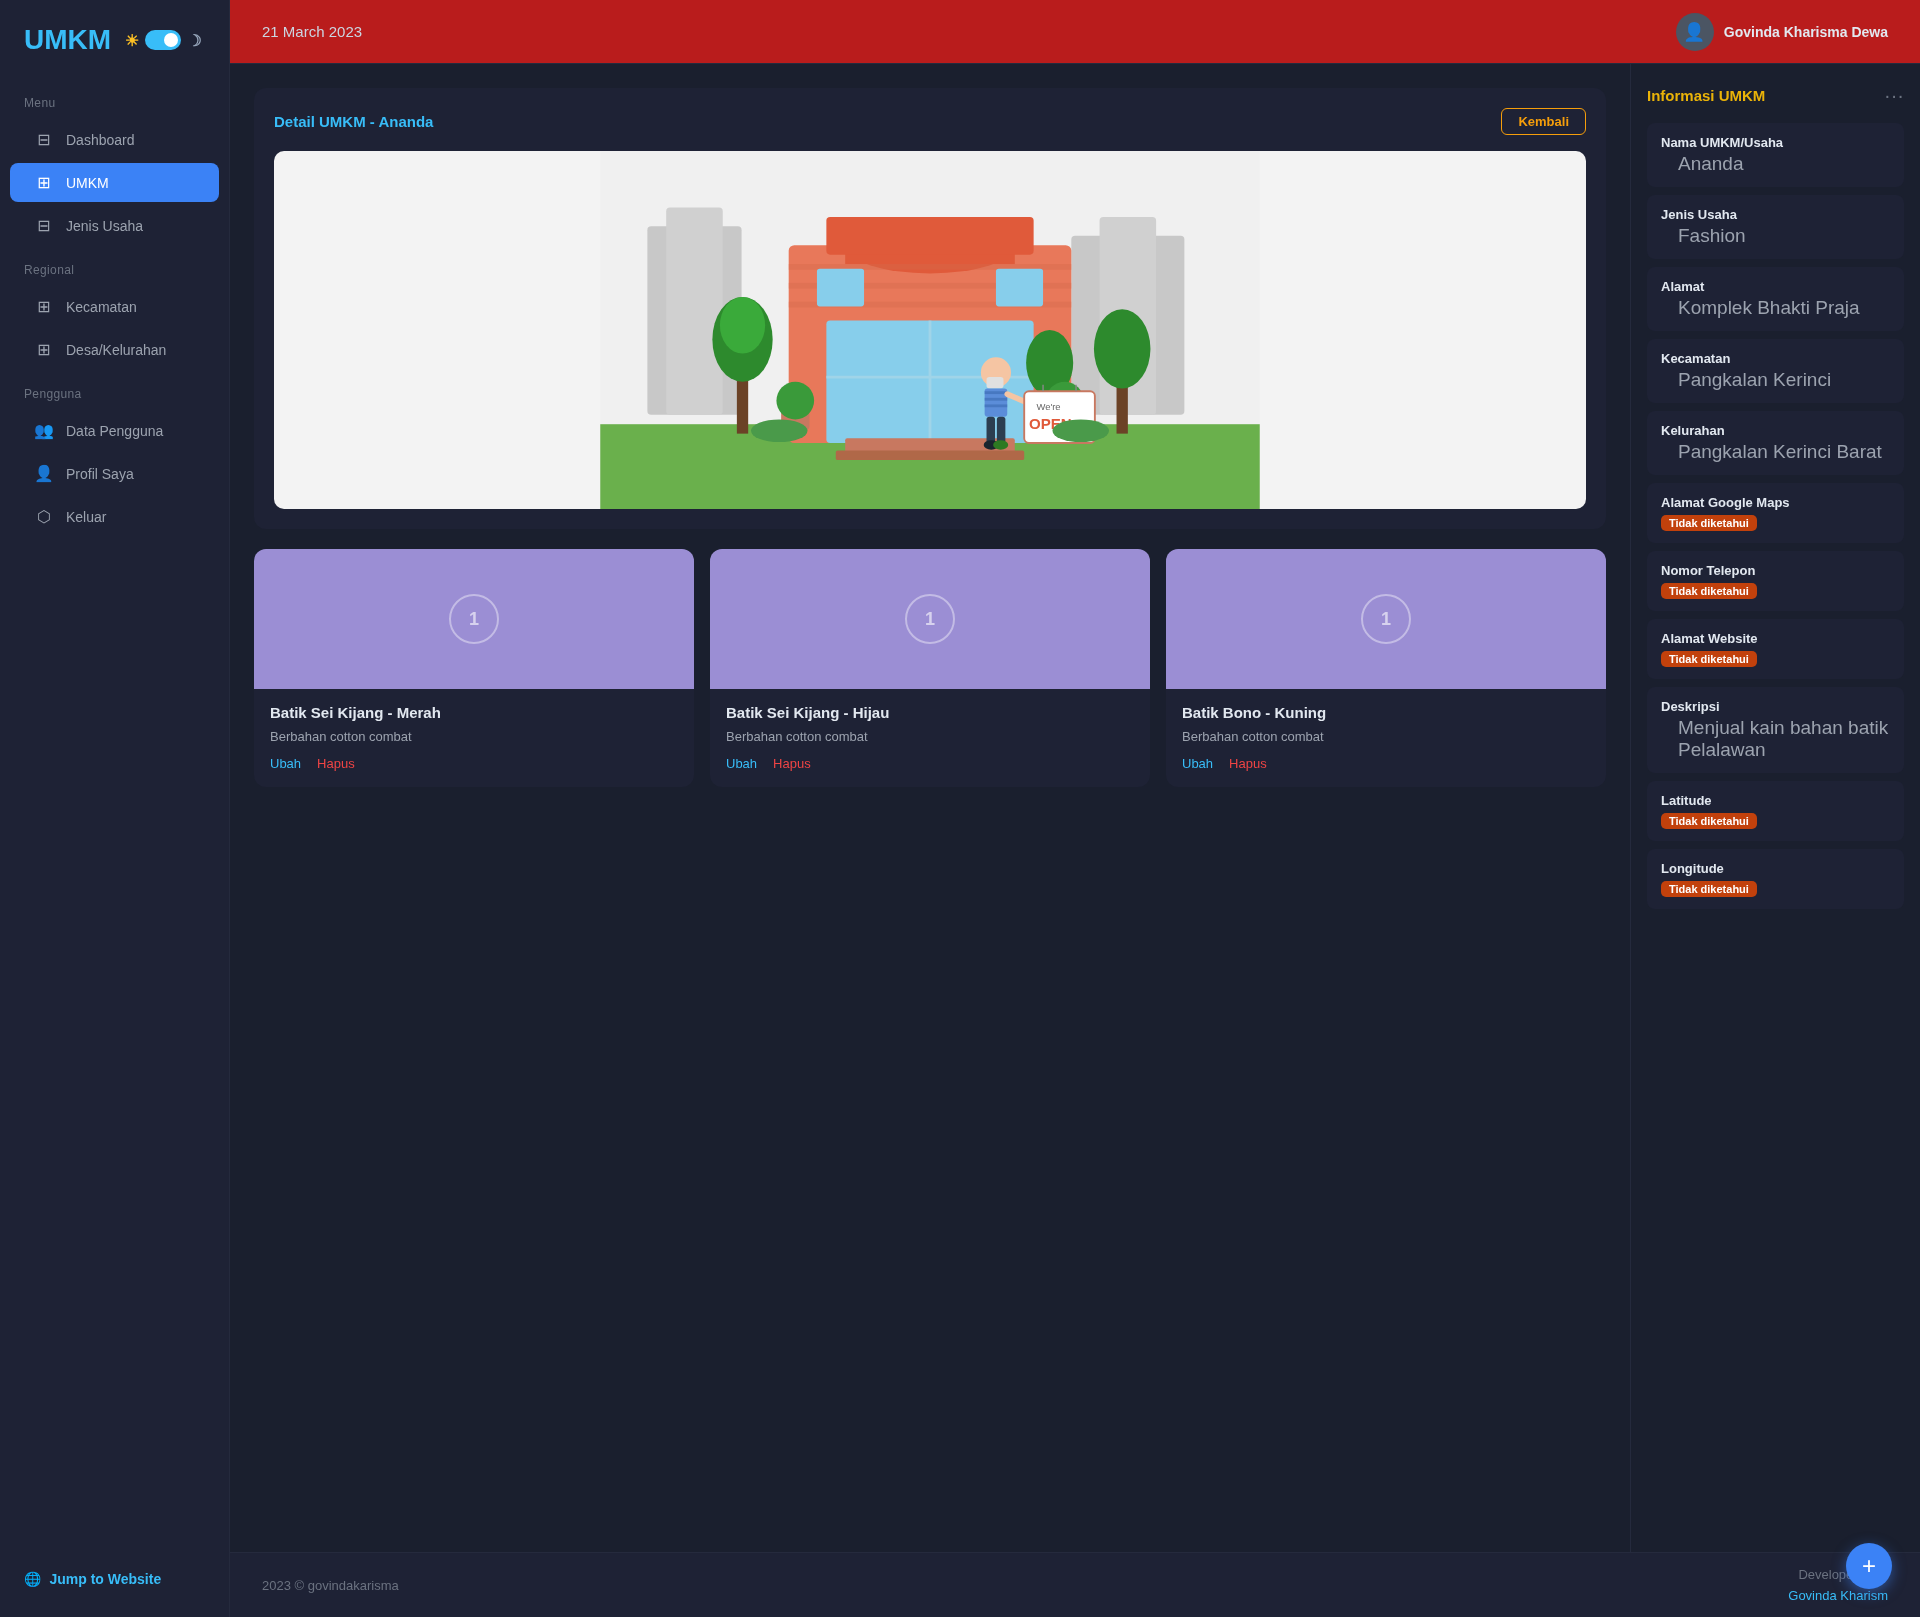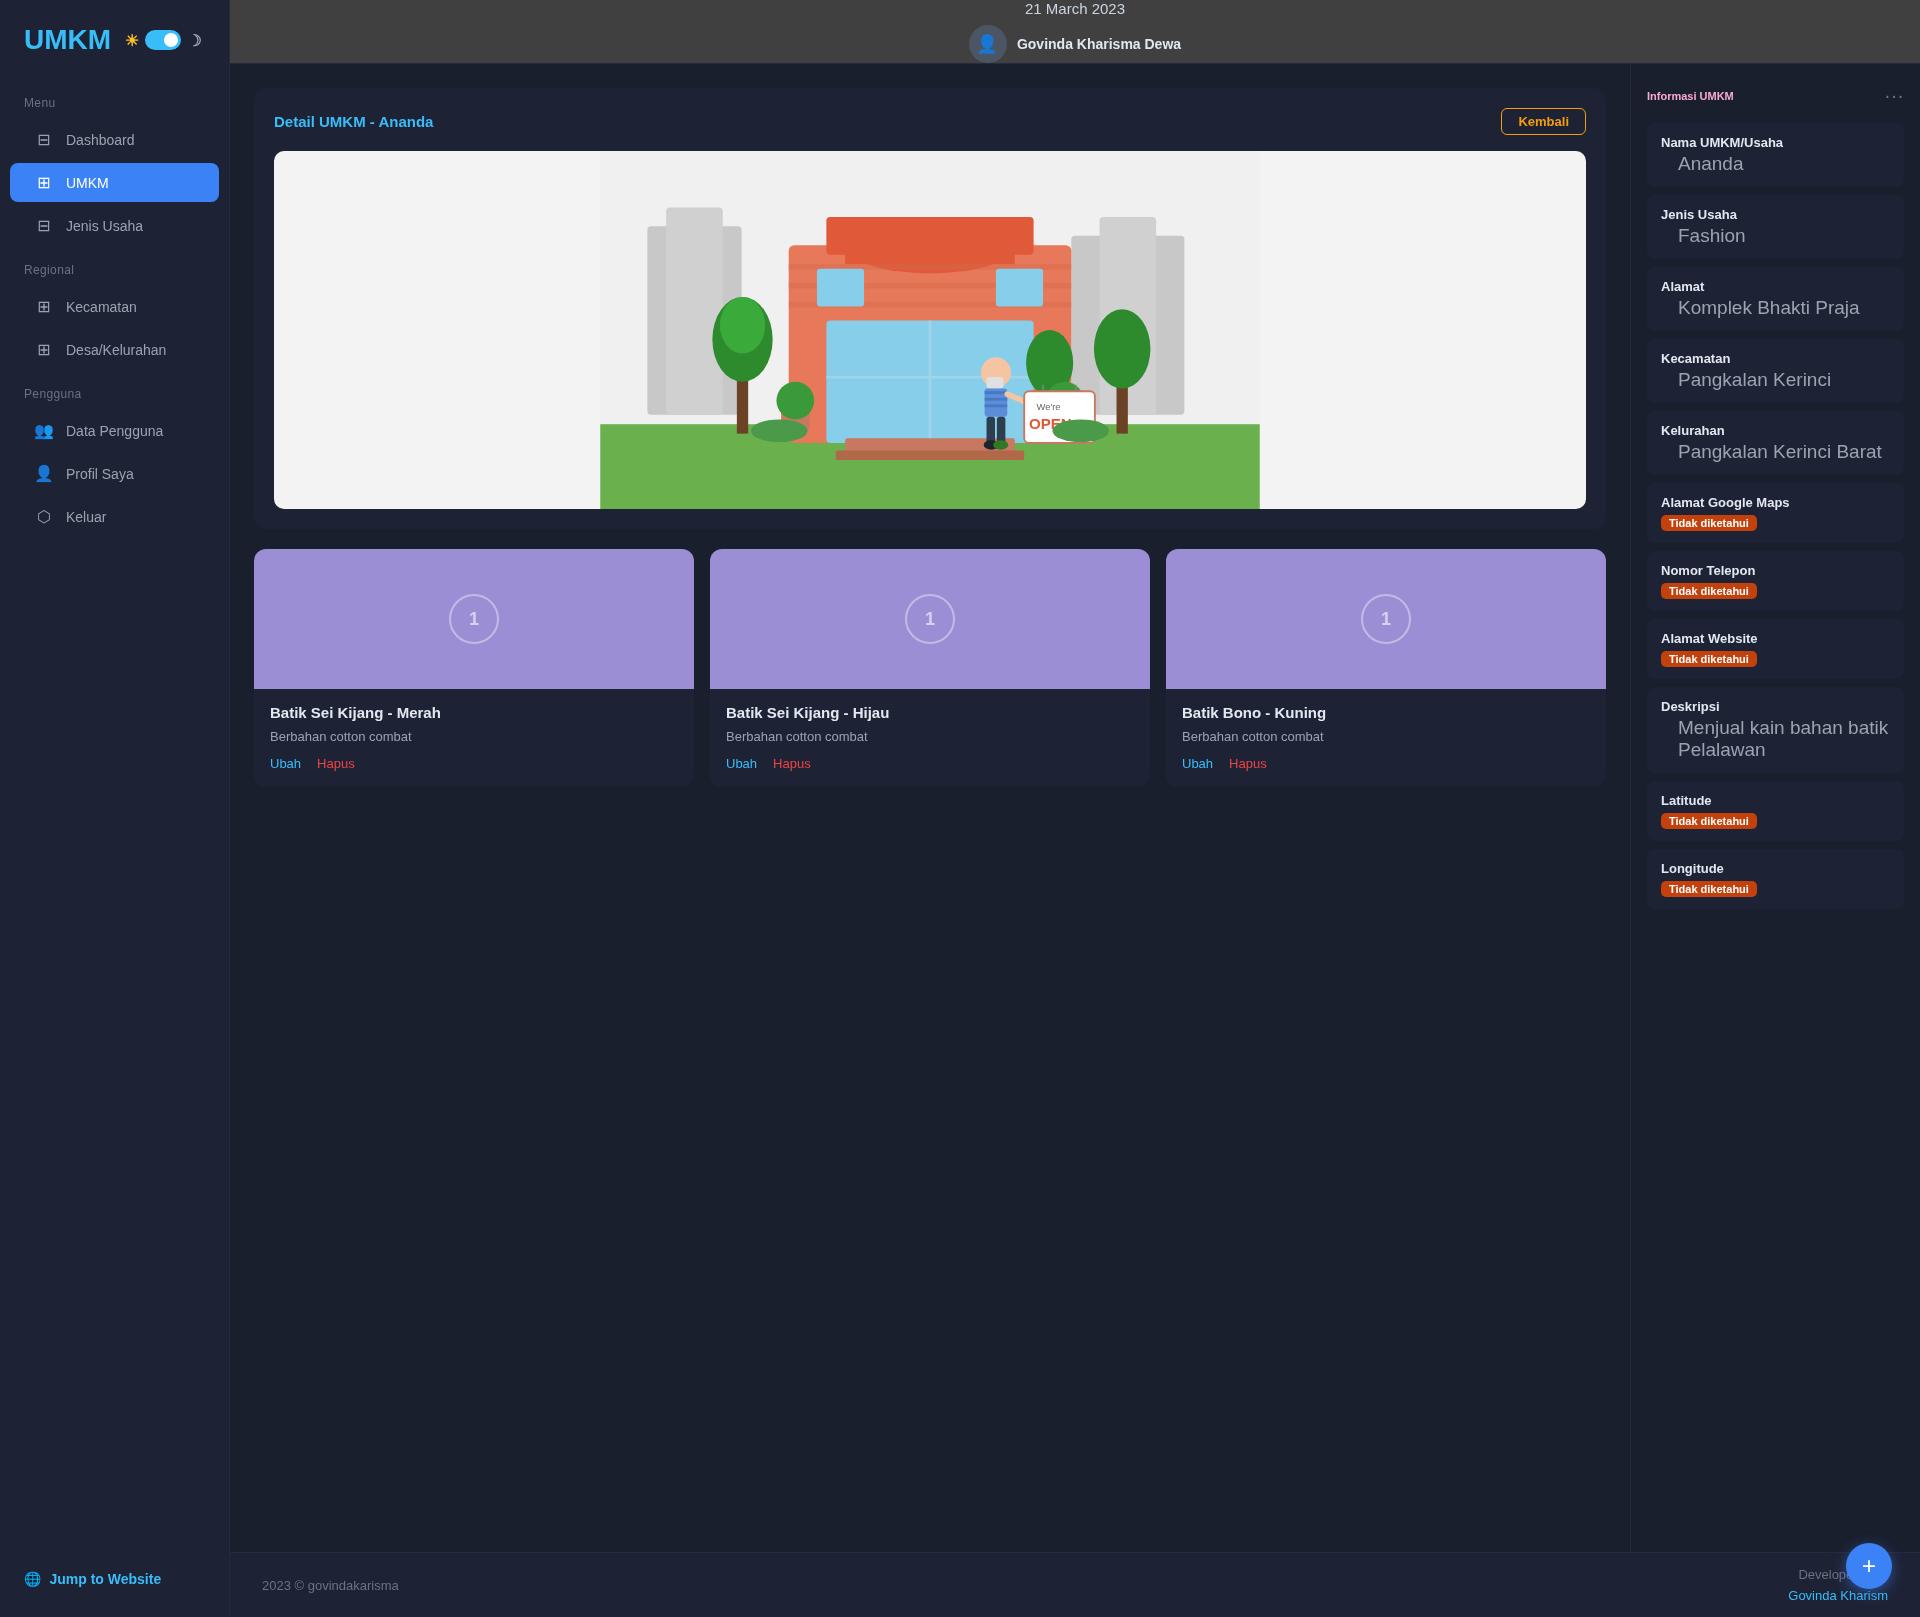--- a/index.html
+++ b/index.html
@@ -106,28 +106,27 @@
     
     .main {
       flex: 1;
       display: flex;
       flex-direction: column;
       overflow: hidden;
     }
 
     
     .topbar {
-      background: #404040;
+      background: #b91c1c;
       display: flex;
       align-items: center;
       justify-content: space-between;
       padding: 0 32px;
       height: 64px;
       border-bottom: 1px solid #252a3d;
-      flex-direction: column;
     }
     .topbar-date {
       font-size: 15px;
       font-weight: 500;
       color: #cbd5e1;
     }
     .topbar-user {
       display: flex;
       align-items: center;
       gap: 10px;
@@ -283,22 +282,22 @@
       border-left: 1px solid #252a3d;
       overflow-y: auto;
     }
     .info-panel-header {
       display: flex;
       align-items: center;
       justify-content: space-between;
       margin-bottom: 16px;
     }
     .info-panel-title {
-      color: #f9a8d4;
-      font-size: 11px;
+      color: #eab308;
+      font-size: 15px;
       font-weight: 700;
     }
     .info-dots {
       color: #6b7280;
       font-size: 20px;
       cursor: pointer;
     }
     .info-item {
       background: #1e2235;
       border-radius: 8px;

